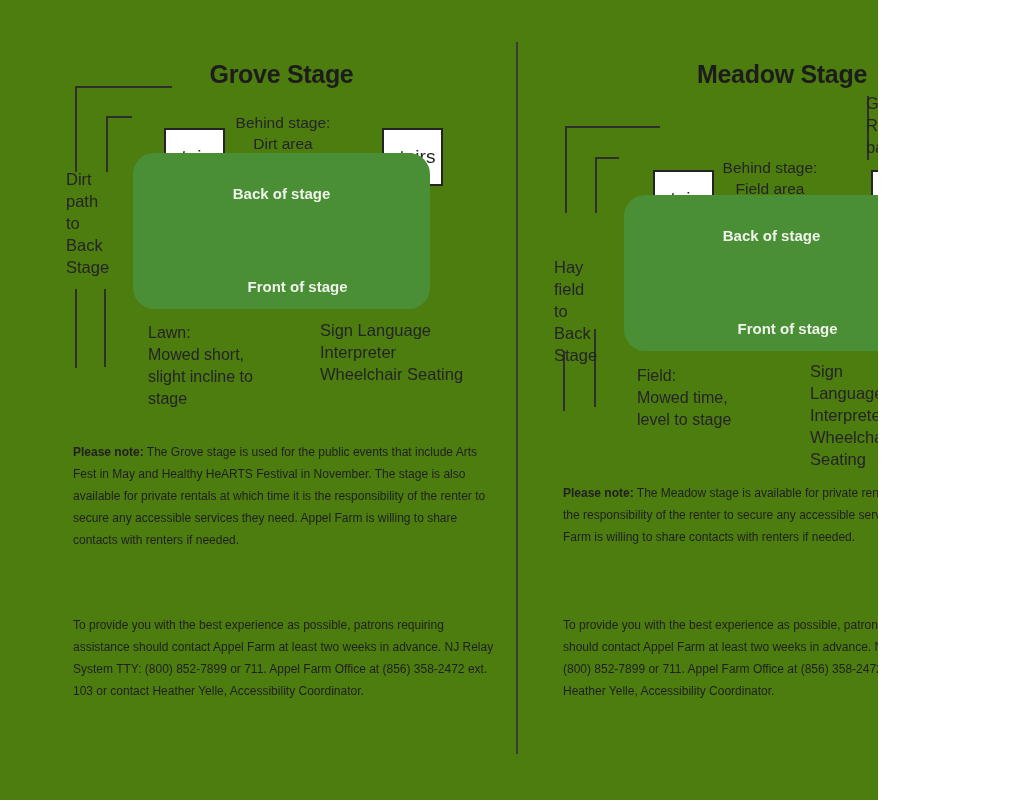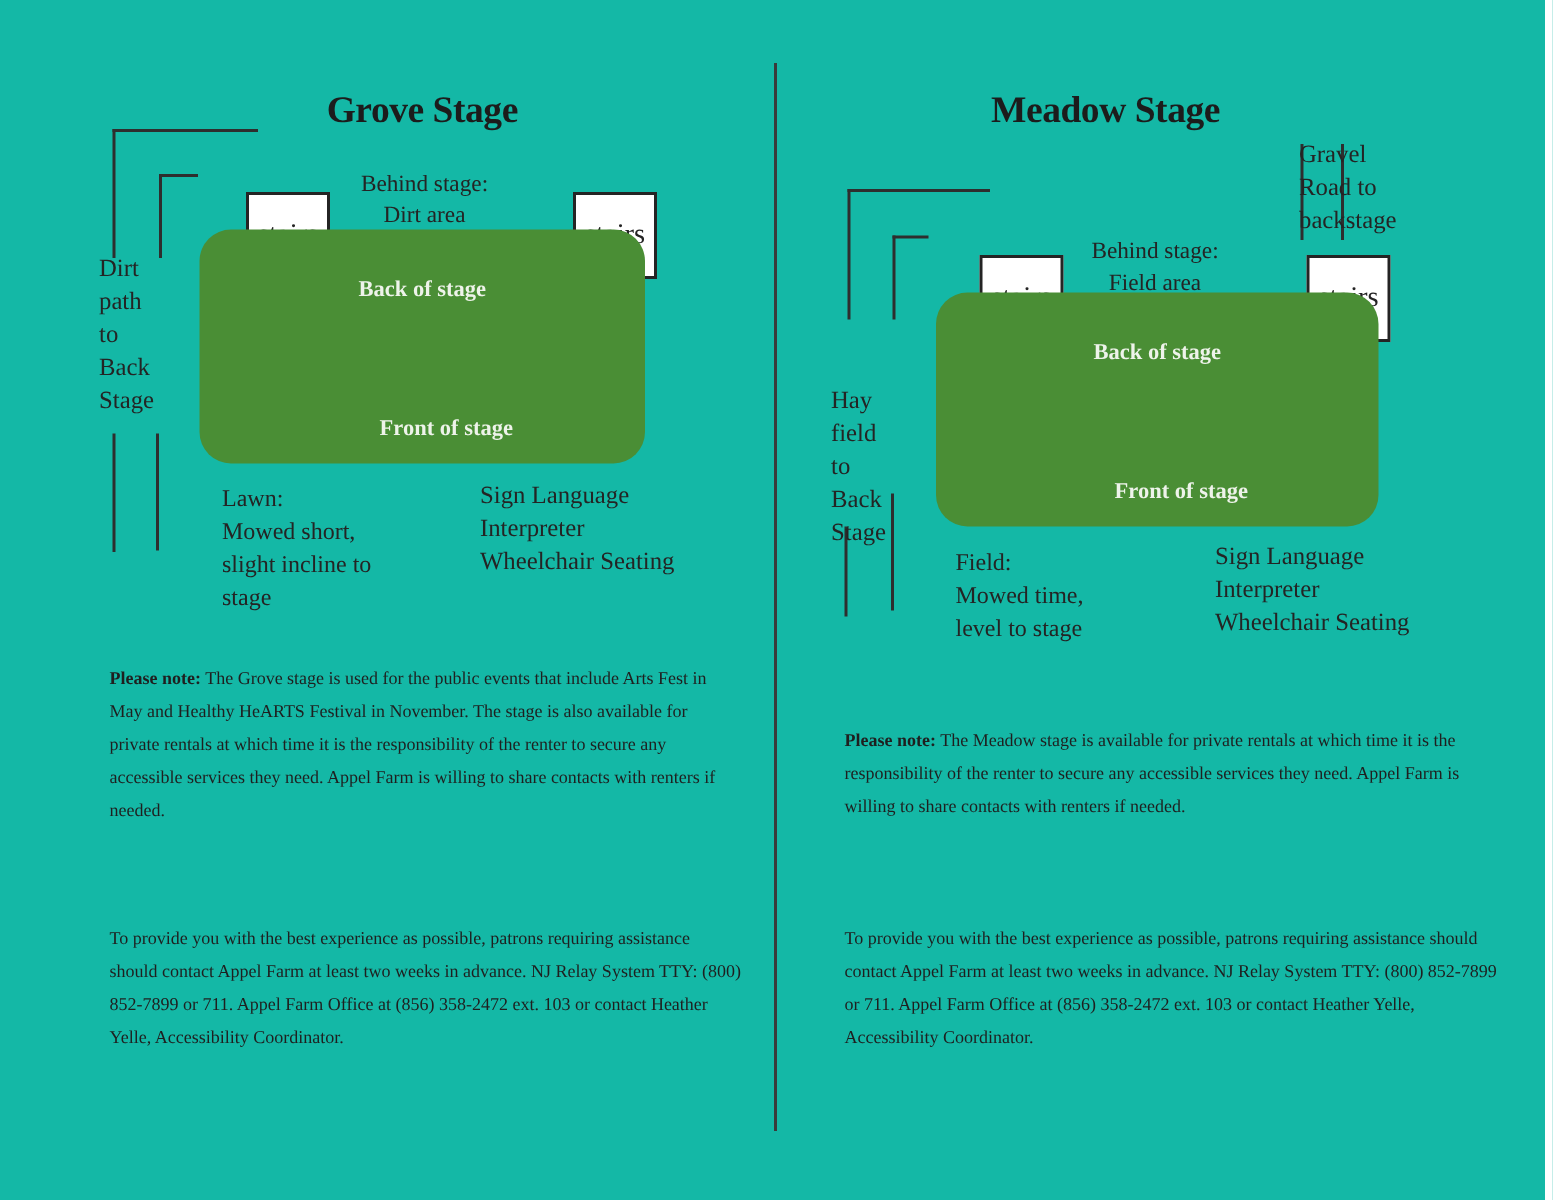--- a/index.html
+++ b/index.html
@@ -1,33 +1,33 @@
 <!DOCTYPE html>
 <html style="--stage-green: #4a8e35; --stage-text: #eef3ea;"><head>
 <meta charset="utf-8">
 <style>
   html,body{margin:0;padding:0;background:#ffffff;}
   .page{
     position:relative;
-    width:1030px;height:800px;
-    background:#14b8a6;
-    font-family:Liberation Serif, serif;
+    width:878px;height:800px;
+    background:#4d7c0f;
+    font-family:Liberation Sans, sans-serif;
     color:#242424;
     overflow:hidden;
   }
   .ln{position:absolute;background:#2e2e2e;}
   .divider{position:absolute;left:516px;top:42px;width:2px;height:712px;background:#3a3a3a;}
 
   .title{
     position:absolute;
     font-size:25px;font-weight:bold;letter-spacing:-0.3px;
     color:#1c1c1c;text-align:center;line-height:28px;
   }
   .g-title{left:133px;top:43px;width:297px;}
-  .m-title{left:607px;top:43px;width:260px;}
+  .m-title{left:652px;top:43px;width:260px;}
 
   .lbl{position:absolute;font-size:16.5px;line-height:22px;white-space:pre-line;color:#242424;}
   .lbl-c{text-align:center;font-size:15.5px;line-height:21px;}
 
   .g-path{left:66px;top:168px;}
   .m-hay{left:554px;top:219px;margin-top:37px;}
   .m-road{left:866px;top:92px;}
   .g-behind{left:203px;top:112px;width:160px;}
   .m-behind{left:690px;top:157px;width:160px;}
   .g-lawn{left:148px;top:322px;font-size:16px;}

